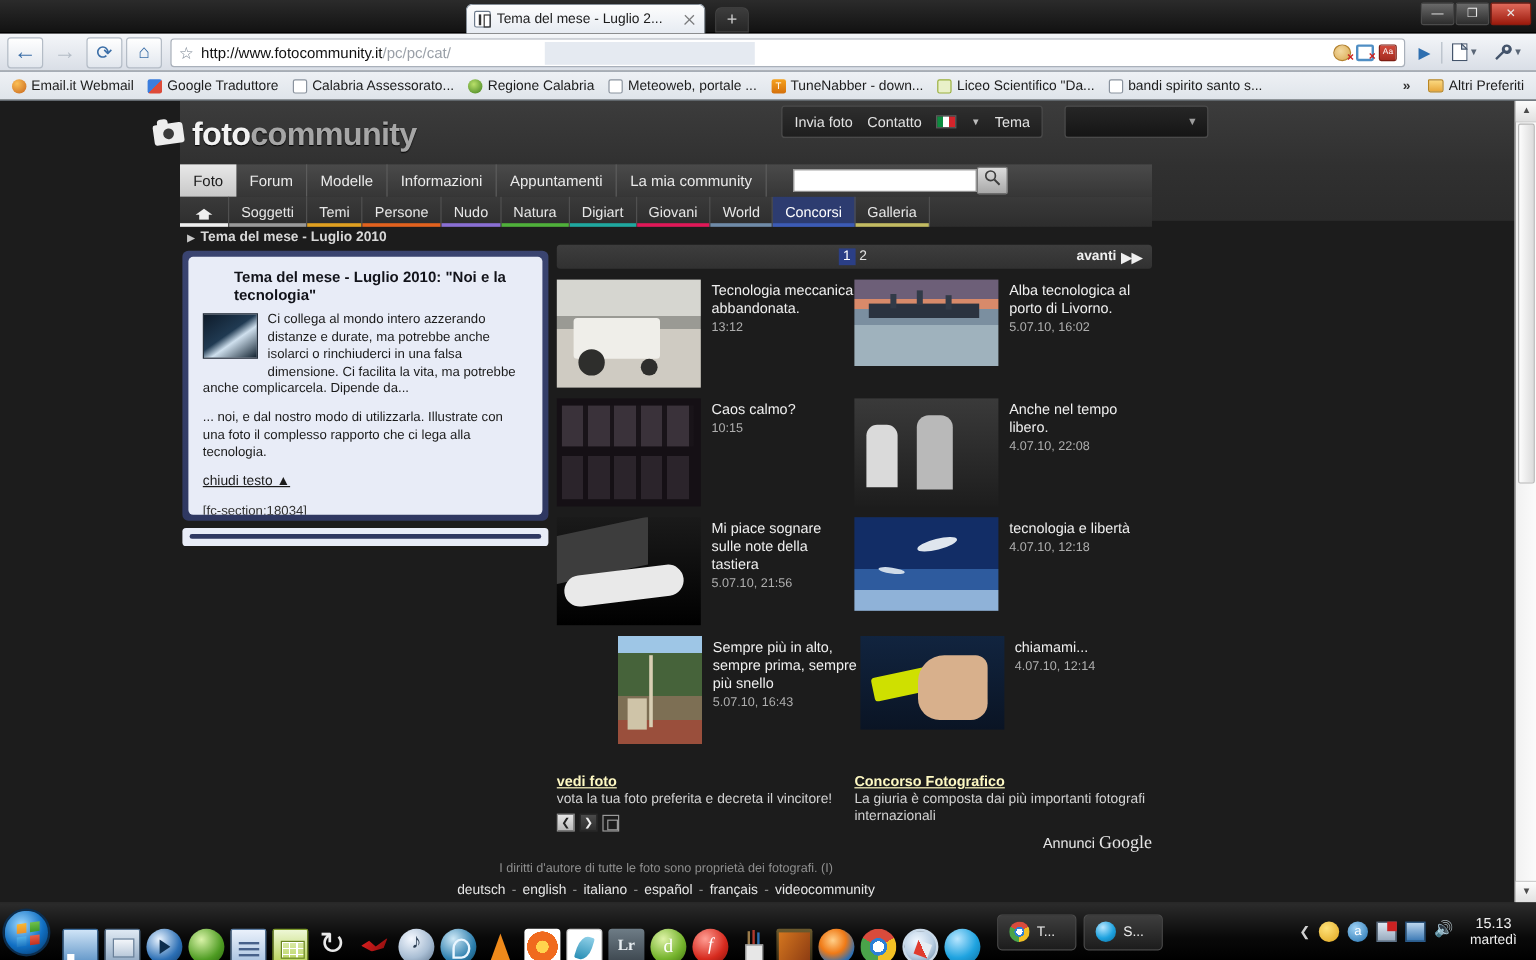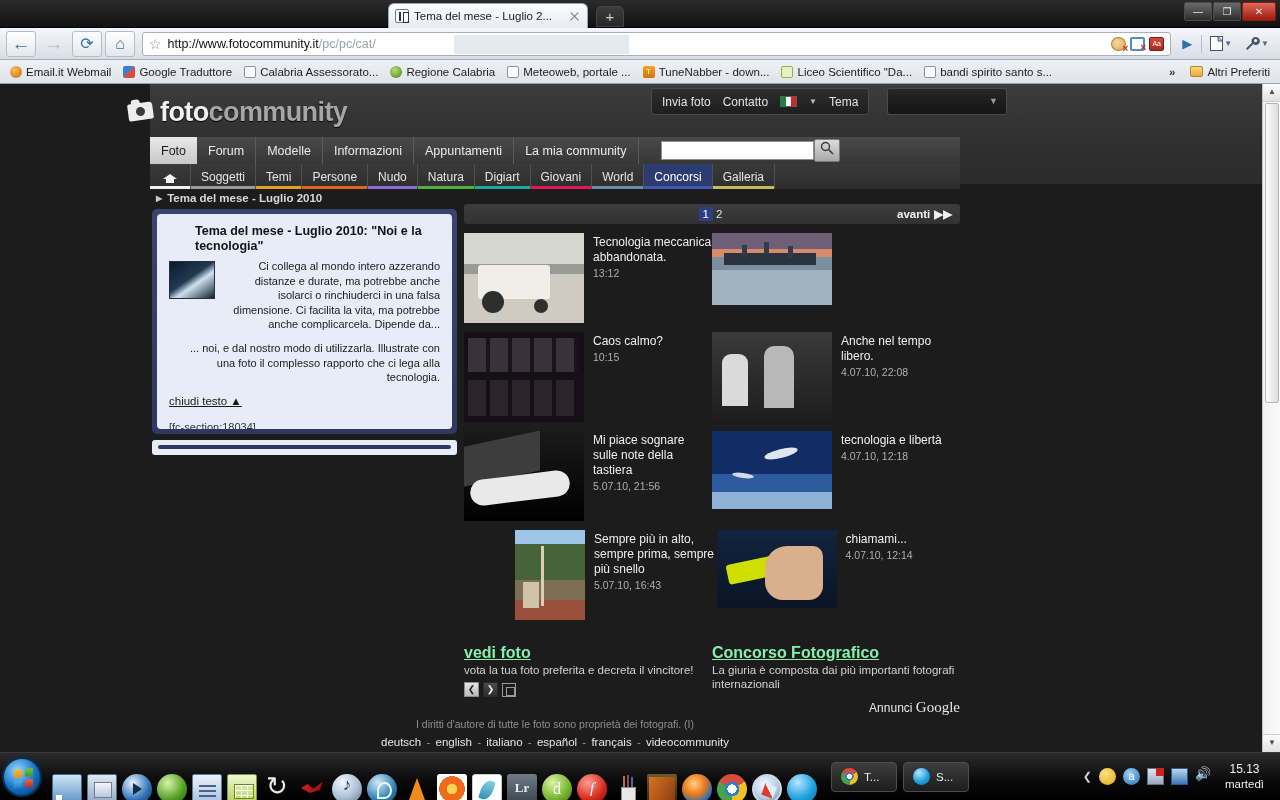--- a/index.html
+++ b/index.html
@@ -244,21 +244,21 @@
   .panel-inner{
     width:100%; height:100%; background:#e8ecf7; border-radius:4px;
     padding:10px 12px 8px 12px; overflow:hidden;
   }
   .panel h2{ font-size:12.5px; color:#12131a; line-height:15px; margin-bottom:5px;margin-left:26px; }
   .panel .thumb{
     float:left; width:46px; height:38px; margin:2px 8px 4px 0;
     background:linear-gradient(145deg,#0e1b2a,#203a52 45%,#cfe0ee 60%,#10202e);
     border:1px solid #26303c;
   }
-  .panel p{ font-size:11px; color:#1b1b1b; line-height:14.6px;text-align:right; }
+  .panel p{ font-size:11px; color:#1b1b1b; line-height:14.6px; }
   .panel p.p2{ margin-top:9px; clear:none; }
   .panel a.close-txt{
     display:inline-block; margin-top:10px; font-size:11.5px; color:#1b1b1b;
     text-decoration:underline;
   }
   .panel .code{ margin-top:13px; font-size:11px; color:#333; }
   .panel-footbar{
     position:absolute; left:2px; top:356px; width:305px; height:15px;
     background:#e8ecf7; border-radius:3px;
   }
@@ -320,21 +320,21 @@
   .ph.t7:after{content:"";position:absolute;left:8px;top:52px;width:16px;height:26px;background:#cfc4a8;}
   .ph.t8{ width:120px; height:78px; background:
       linear-gradient(#11243f,#0a1424); position:relative; overflow:hidden;}
   .ph.t8:before{content:"";position:absolute;left:10px;top:30px;width:50px;height:20px;background:#cfe000;border-radius:3px;transform:rotate(-12deg);}
   .ph.t8:after{content:"";position:absolute;left:48px;top:16px;width:58px;height:54px;background:#d8b08c;border-radius:22px 10px 14px 18px;}
 
   
   .promo{ position:absolute; left:314px; top:560px; width:496px; }
   .promo-row{ display:flex; }
   .promo-col{ width:248px; }
-  .promo-col a{ font-size:16px; color:#86efac; font-weight:bold; text-decoration:underline; }
+  .promo-col a{ font-size:12px; color:#fef9c3; font-weight:bold; text-decoration:underline; }
   .promo-col p{ font-size:11.5px; color:#d2d2d2; line-height:14px; margin-top:1px; }
   .adnav{ display:flex; align-items:center; gap:4px; margin-top:5px; }
   .adbtn{ width:15px; height:15px; background:linear-gradient(#e6e6e6,#b9b9b9);
      border:1px solid #8c8c8c; color:#222; font-size:9px; text-align:center; line-height:13px; }
   .adbtn.dark{ background:linear-gradient(#4a4a4a,#2e2e2e); border-color:#2a2a2a; color:#f0f0f0; }
   .adext{ width:14px; height:14px; border:1px solid #9a9a9a; position:relative; }
   .adext:after{content:"";position:absolute;left:3px;top:3px;width:7px;height:7px;border:1px solid #9a9a9a;}
   .annunci{ text-align:right; font-size:12px; color:#e7e7e7; margin-top:8px; }
   .annunci b{ font-family:"Liberation Serif", serif; font-size:15px; font-weight:normal; }
 
@@ -662,20 +662,24 @@
           <div class="row">
             <div class="cell">
               <div class="ph t1"></div>
               <div class="meta">
                 <div class="ttl">Tecnologia meccanica abbandonata.</div>
                 <div class="ts">13:12</div>
               </div>
             </div>
             <div class="cell">
               <div class="ph t2"></div>
+              <div class="meta">
+                <div class="ttl">Alba tecnologica al porto di Livorno.</div>
+                <div class="ts">5.07.10, 16:02</div>
+              </div>
             </div>
           </div>
 
           <div class="row">
             <div class="cell">
               <div class="ph t3"></div>
               <div class="meta">
                 <div class="ttl">Caos calmo?</div>
                 <div class="ts">10:15</div>
               </div>

